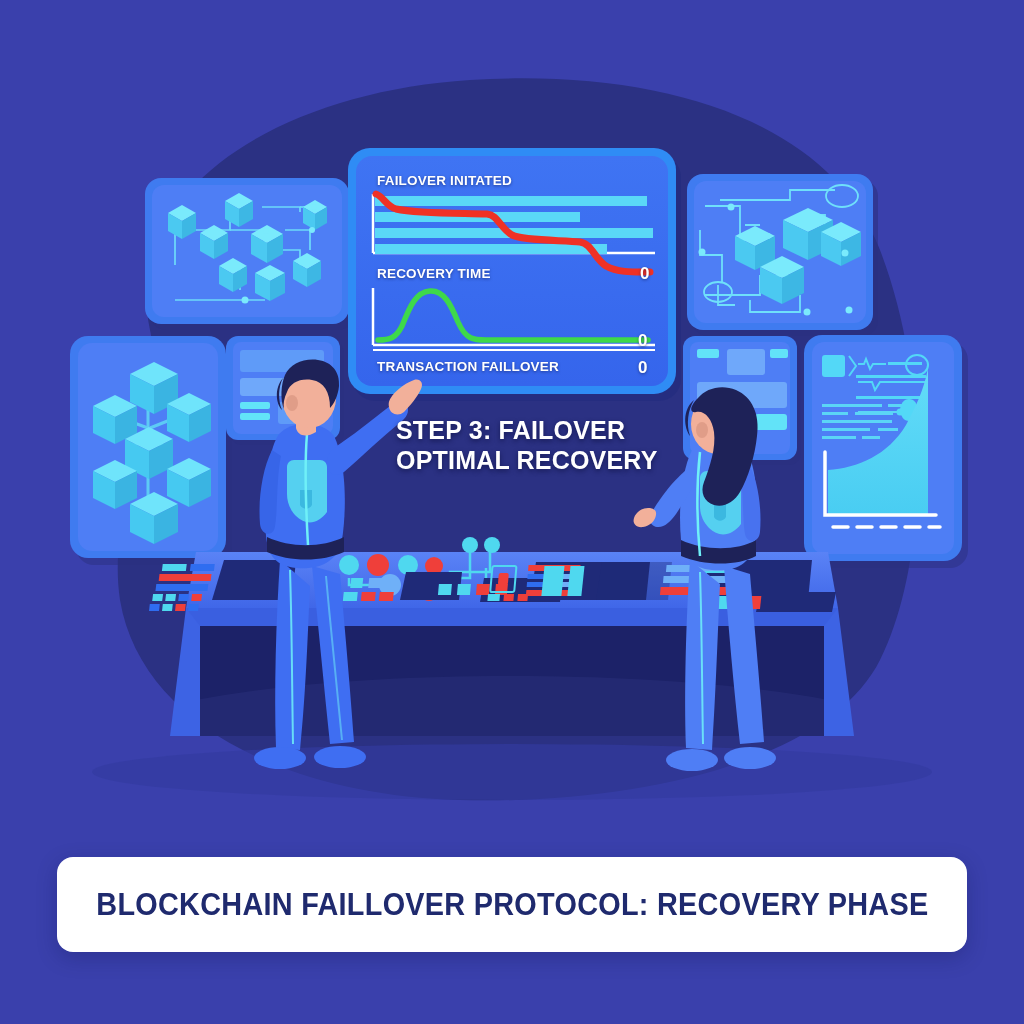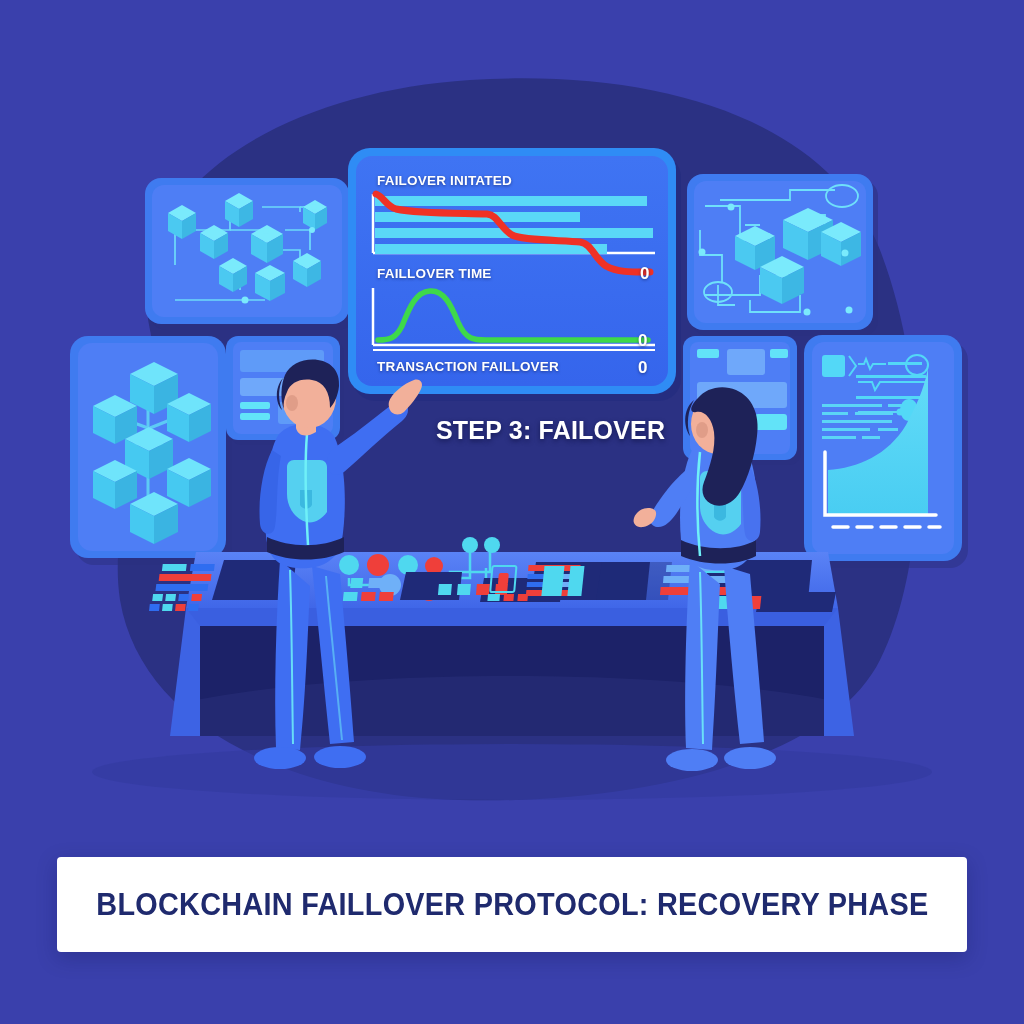--- a/index.html
+++ b/index.html
@@ -18,31 +18,30 @@
     left:396px; top:416px;
     width:260px;
     color:#ffffff;
     font-size:25px;
     font-weight:bold;
     line-height:1.18;
     letter-spacing:0.2px;
     text-shadow:0 2px 5px rgba(10,14,60,0.65);
     z-index:40;
     pointer-events:none;
-    margin-left:40px;
   }
   #step-overlay .ln { display:block; white-space:nowrap; }
 
   
   #caption-card {
     position:absolute;
     left:57px; top:857px;
     width:910px; height:95px;
     background:#ffffff;
-    border-radius:4px;
+    border-radius:16px;
     display:flex; align-items:center; justify-content:center;
     box-shadow:0 6px 20px rgba(12,16,70,0.25);
     z-index:50;
   }
   #caption-text {
     color:#1f2a6e;
     font-size:31px;
     font-weight:bold;
     letter-spacing:0.3px;
     white-space:nowrap;
@@ -562,27 +561,28 @@
                C 704 502 700 492 704 482 C 710 466 716 448 714 432
                C 712 418 704 410 696 412 C 692 413 690 410 692 406 C 694 402 696 400 698 398 Z" fill="#1e2258"></path>
       <path d="M694 400 C 688 410 686 424 690 436 C 684 428 682 410 694 400 Z" fill="#1e2258"></path>
     </g>
 
   </svg>
 
   <div class="scr-label" id="lbl-failover">FAILOVER INITATED</div>
   <div class="scr-label" id="val-failover">0</div>
 
-  <div class="scr-label" id="lbl-recovery">FAILLOVER TIME</div>
+  <div class="scr-label" id="lbl-recovery">RECOVERY TIME</div>
   <div class="scr-label" id="val-recovery">0</div>
 
   <div class="scr-label" id="lbl-throughput">TRANSACTION FAILLOVER</div>
   <div class="scr-label" id="val-throughput">0</div>
 
   <div id="step-overlay">
     <span class="ln">STEP 3: FAILOVER</span>
+    <span class="ln">OPTIMAL RECOVERY</span>
   </div>
 
   <div id="caption-card">
     <div id="caption-text">BLOCKCHAIN FAILLOVER PROTOCOL: RECOVERY PHASE</div>
   </div>
 
 </div>
 
 </body></html>

